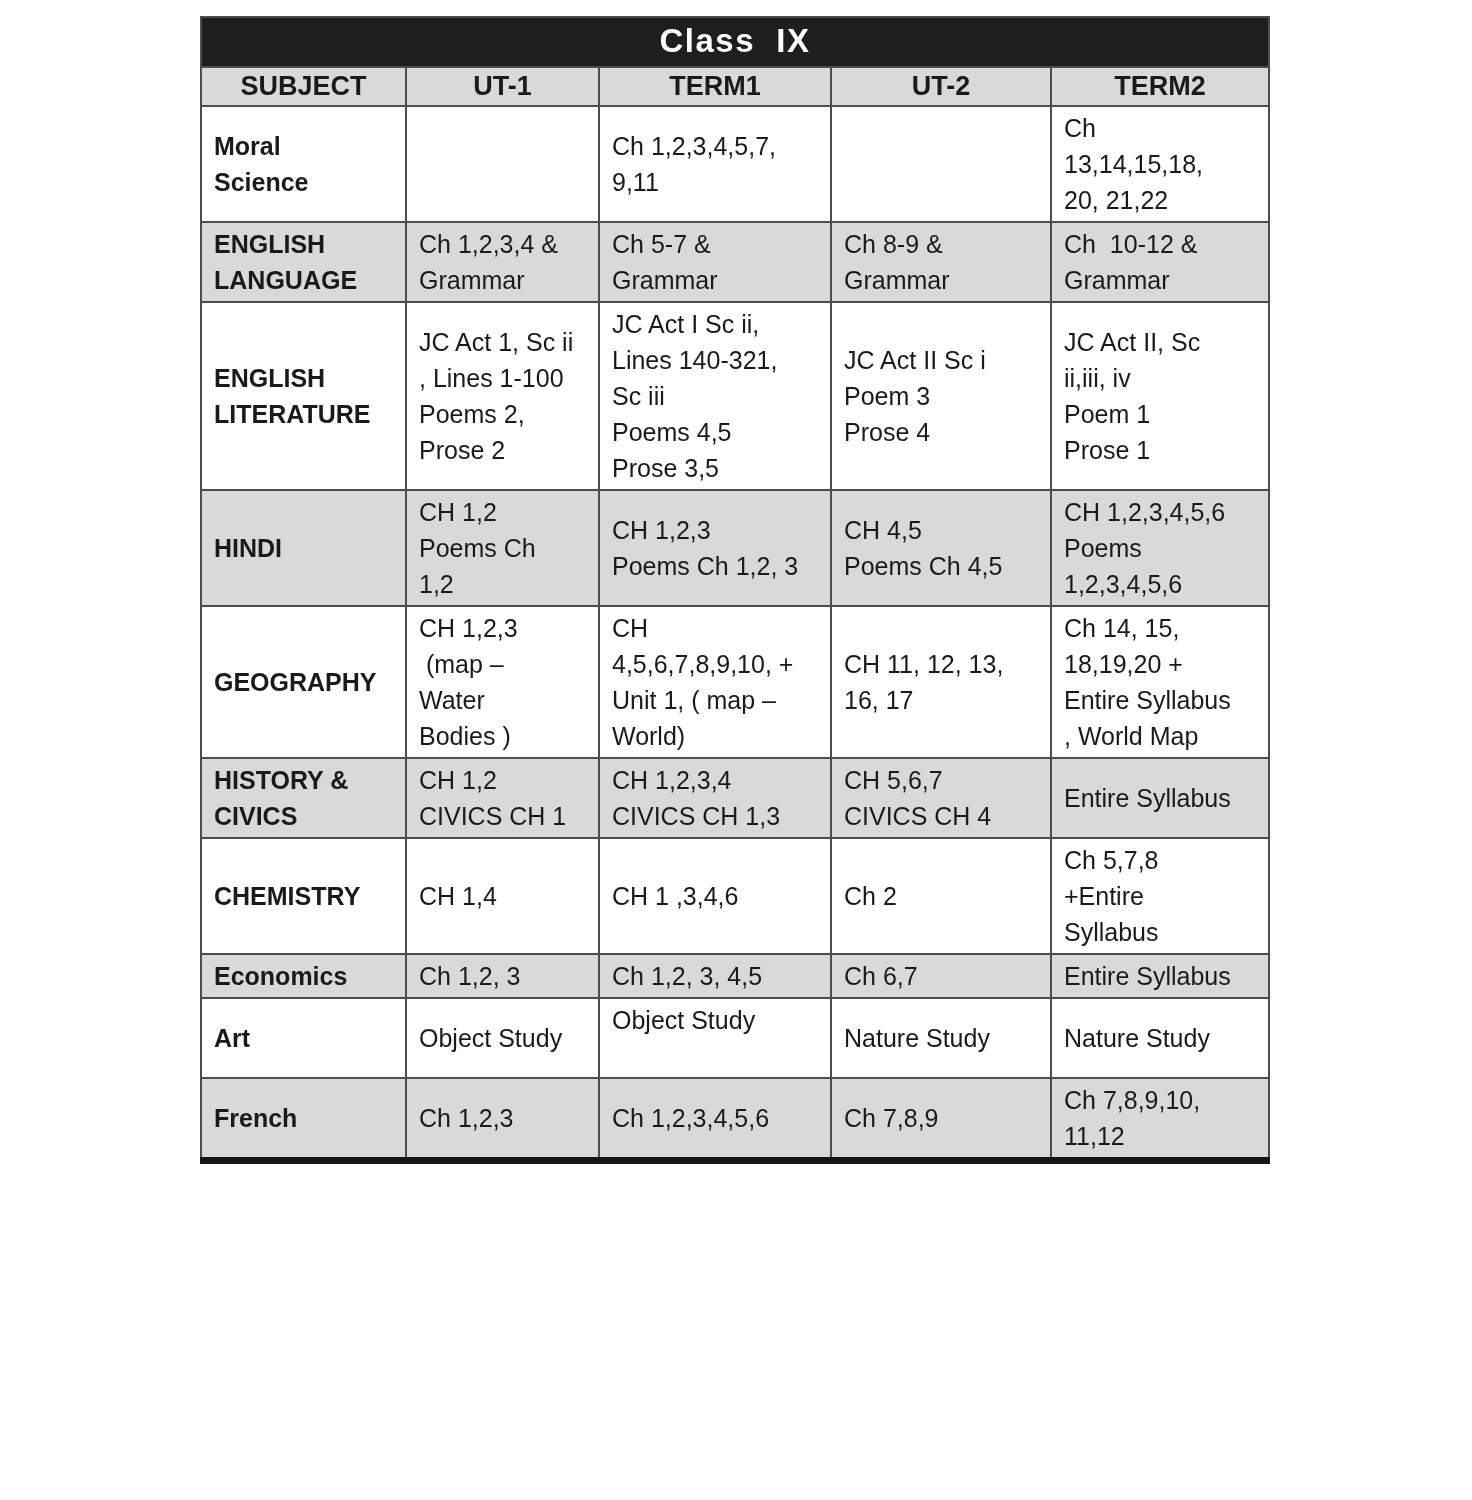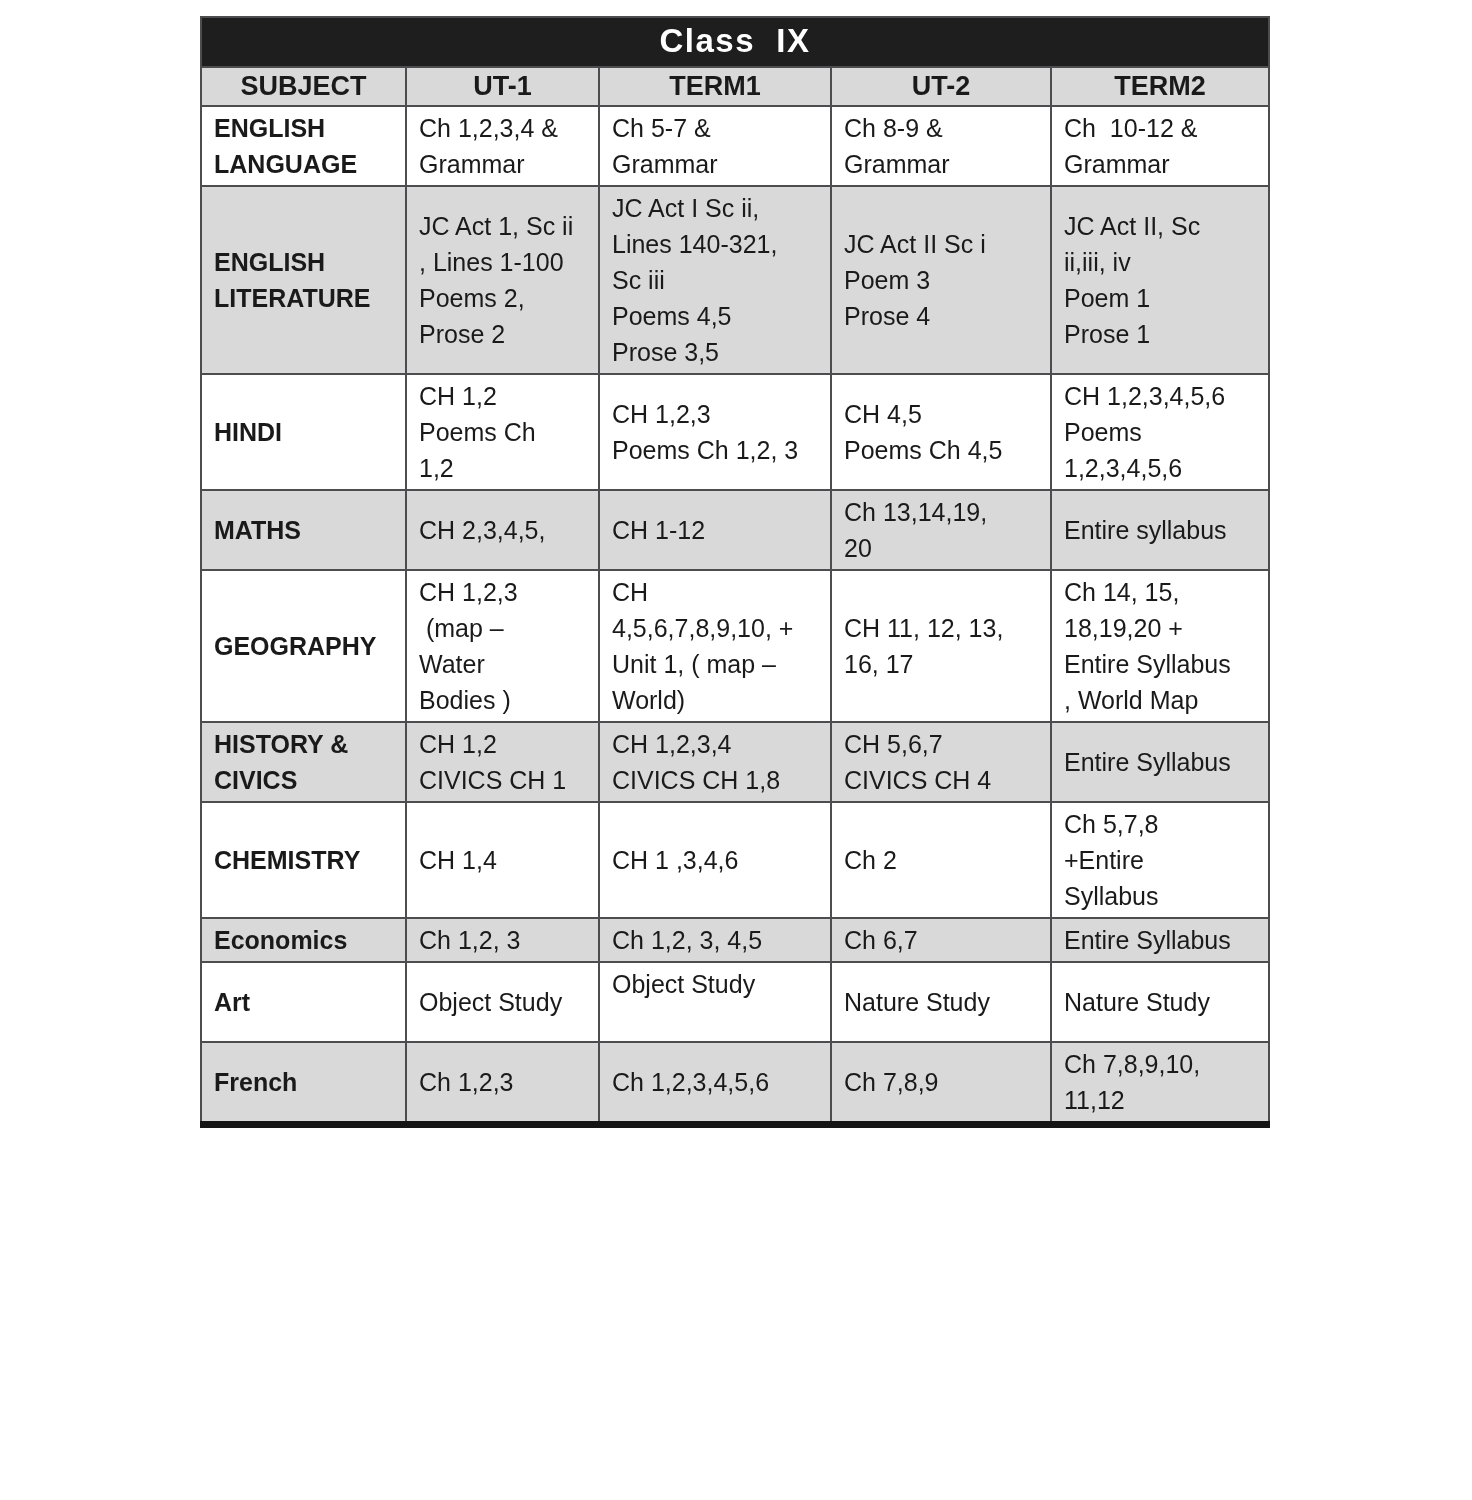--- a/index.html
+++ b/index.html
@@ -84,20 +84,31 @@
       <tr class="head-row">
         <th>SUBJECT</th>
         <th>UT-1</th>
         <th>TERM1</th>
         <th>UT-2</th>
         <th>TERM2</th>
       </tr>
     </thead>
     <tbody>
         <tr>
+          <td class="subject">Moral
+Science</td>
+          <td></td>
+          <td>Ch 1,2,3,4,5,7,
+9,11</td>
+          <td></td>
+          <td>Ch
+13,14,15,18,
+20, 21,22</td>
+        </tr>
+        <tr>
           <td class="subject">ENGLISH
 LANGUAGE</td>
           <td>Ch 1,2,3,4 &amp;
 Grammar</td>
           <td>Ch 5-7 &amp;
 Grammar</td>
           <td>Ch 8-9 &amp;
 Grammar</td>
           <td>Ch &nbsp;10-12 &amp;
 Grammar</td>
@@ -129,28 +140,20 @@
 1,2</td>
           <td>CH 1,2,3
 Poems Ch 1,2, 3</td>
           <td>CH 4,5
 Poems Ch 4,5</td>
           <td>CH 1,2,3,4,5,6
 Poems
 1,2,3,4,5,6</td>
         </tr>
         <tr>
-          <td class="subject">MATHS</td>
-          <td>CH 2,3,4,5,</td>
-          <td>CH 1-12</td>
-          <td>Ch 13,14,19,
-20</td>
-          <td>Entire syllabus</td>
-        </tr>
-        <tr>
           <td class="subject">GEOGRAPHY</td>
           <td>CH 1,2,3
 &nbsp;(map –
 Water
 Bodies )</td>
           <td>CH
 4,5,6,7,8,9,10, +
 Unit 1, ( map –
 World)</td>
           <td>CH 11, 12, 13,
@@ -159,21 +162,21 @@
 18,19,20 +
 Entire Syllabus
 , World Map</td>
         </tr>
         <tr>
           <td class="subject">HISTORY &amp;
 CIVICS</td>
           <td>CH 1,2
 CIVICS CH 1</td>
           <td>CH 1,2,3,4
-CIVICS CH 1,8</td>
+CIVICS CH 1,3</td>
           <td>CH 5,6,7
 CIVICS CH 4</td>
           <td>Entire Syllabus</td>
         </tr>
         <tr>
           <td class="subject">CHEMISTRY</td>
           <td>CH 1,4</td>
           <td>CH 1 ,3,4,6</td>
           <td>Ch 2</td>
           <td>Ch 5,7,8

